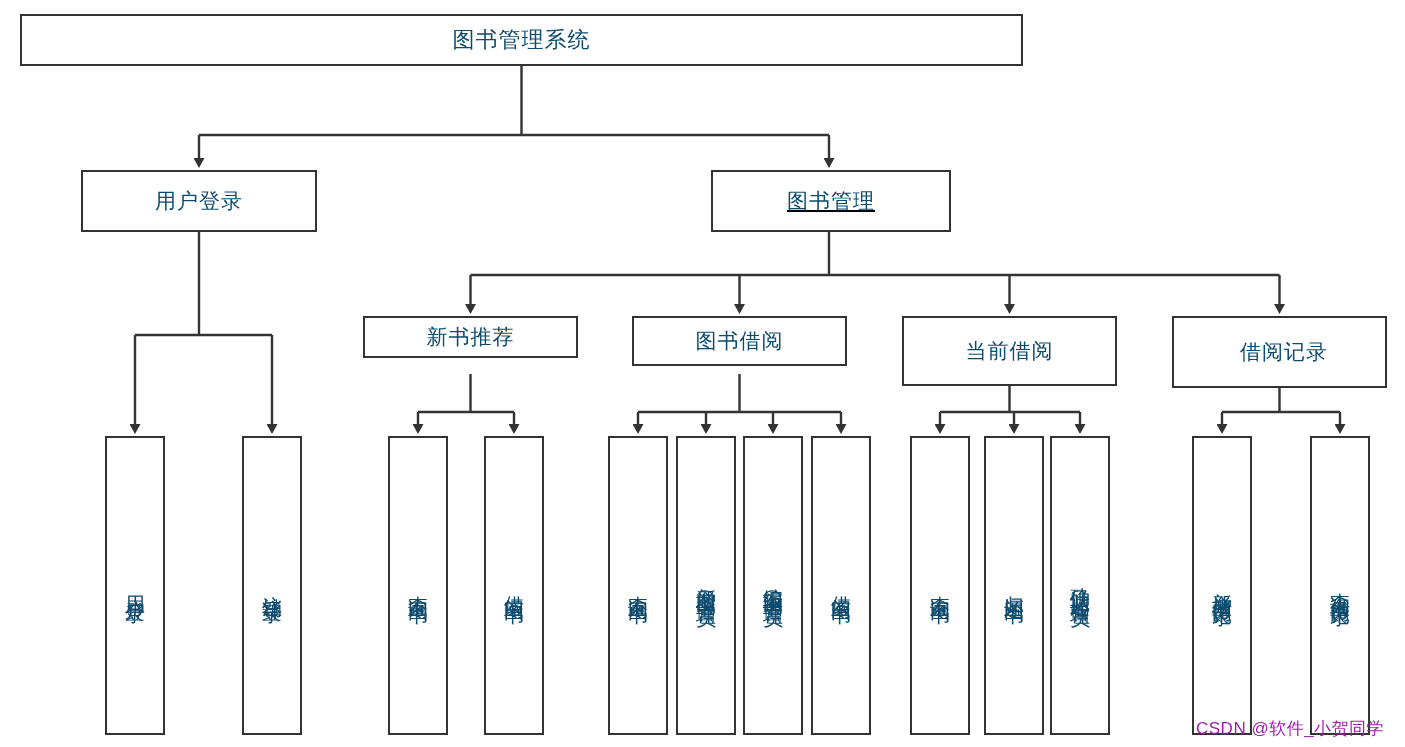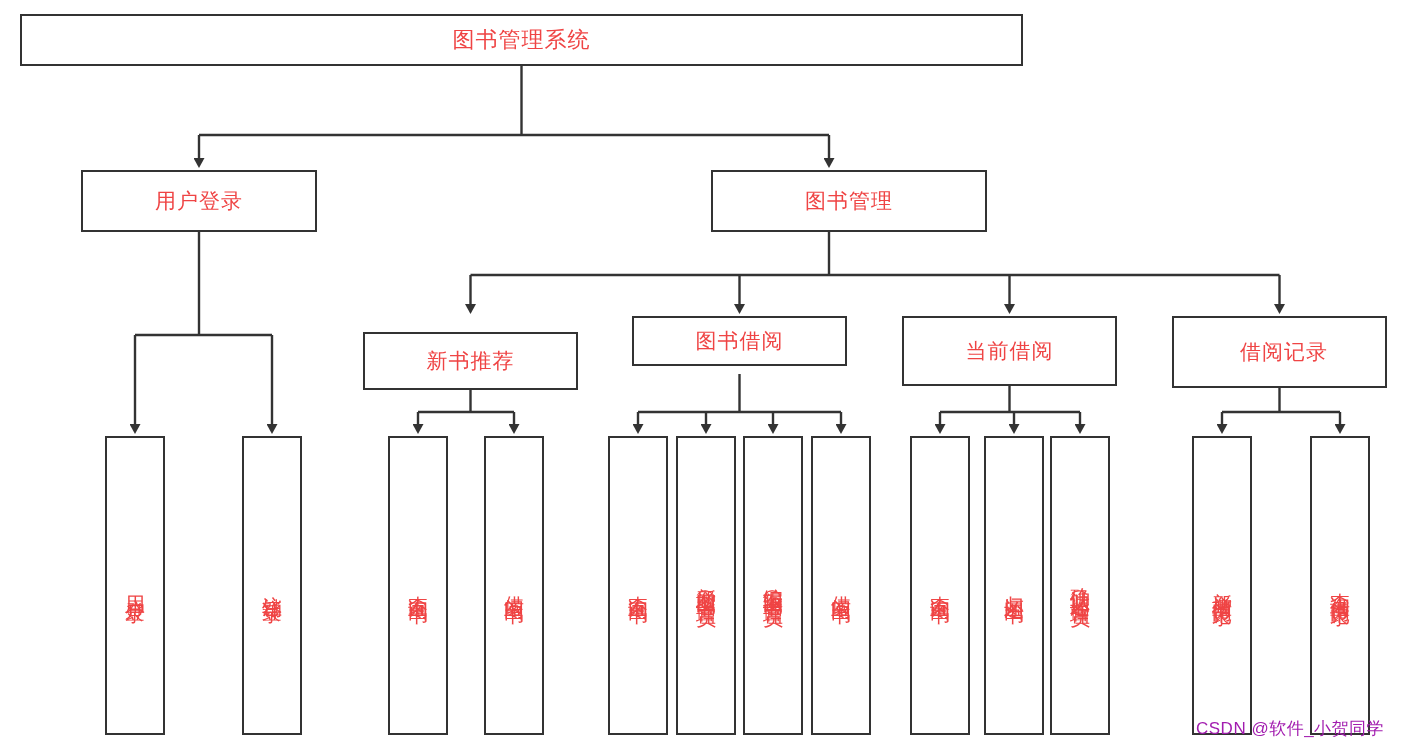--- a/index.html
+++ b/index.html
@@ -28,21 +28,21 @@
   .node-box {
     position: absolute;
     box-sizing: border-box;
     background: #ffffff;
     border: 2px solid #333333;
     display: flex;
     align-items: center;
     justify-content: center;
   }
   .node-label {
-    color: #ef4444;
+    color: #0c4a6e;
     font-size: 21px;
     line-height: 1.25;
     letter-spacing: 1px;
     white-space: nowrap;
   }
   .node-box.vertical .node-label {
     writing-mode: vertical-rl;
     text-orientation: upright;
     letter-spacing: 3px;
     font-size: 20px;
@@ -106,25 +106,25 @@
       </g>
   </svg>
 
   <div class="node-box root" style="left: 20px; top: 14px; width: 1003px; height: 52px;">
     <span class="node-label">图书管理系统</span>
   </div>
 
   <div class="node-box" style="left: 81px; top: 170px; width: 236px; height: 62px;">
     <span class="node-label">用户登录</span>
   </div>
-  <div class="node-box" style="left: 711px; top: 170px; width: 276px; height: 62px;">
+  <div class="node-box" style="left: 711px; top: 170px; width: 240px; height: 62px; text-decoration: underline;">
     <span class="node-label">图书管理</span>
   </div>
 
-  <div class="node-box" style="left: 363px; top: 316px; width: 215px; height: 58px; margin-top: 16px;">
+  <div class="node-box" style="left: 363px; top: 316px; width: 215px; height: 42px;">
     <span class="node-label">新书推荐</span>
   </div>
   <div class="node-box" style="left: 632px; top: 316px; width: 215px; height: 50px;">
     <span class="node-label">图书借阅</span>
   </div>
   <div class="node-box" style="left: 902px; top: 316px; width: 215px; height: 70px;">
     <span class="node-label">当前借阅</span>
   </div>
   <div class="node-box" style="left: 1172px; top: 316px; width: 215px; height: 72px; padding-left: 9px;">
     <span class="node-label">借阅记录</span>

